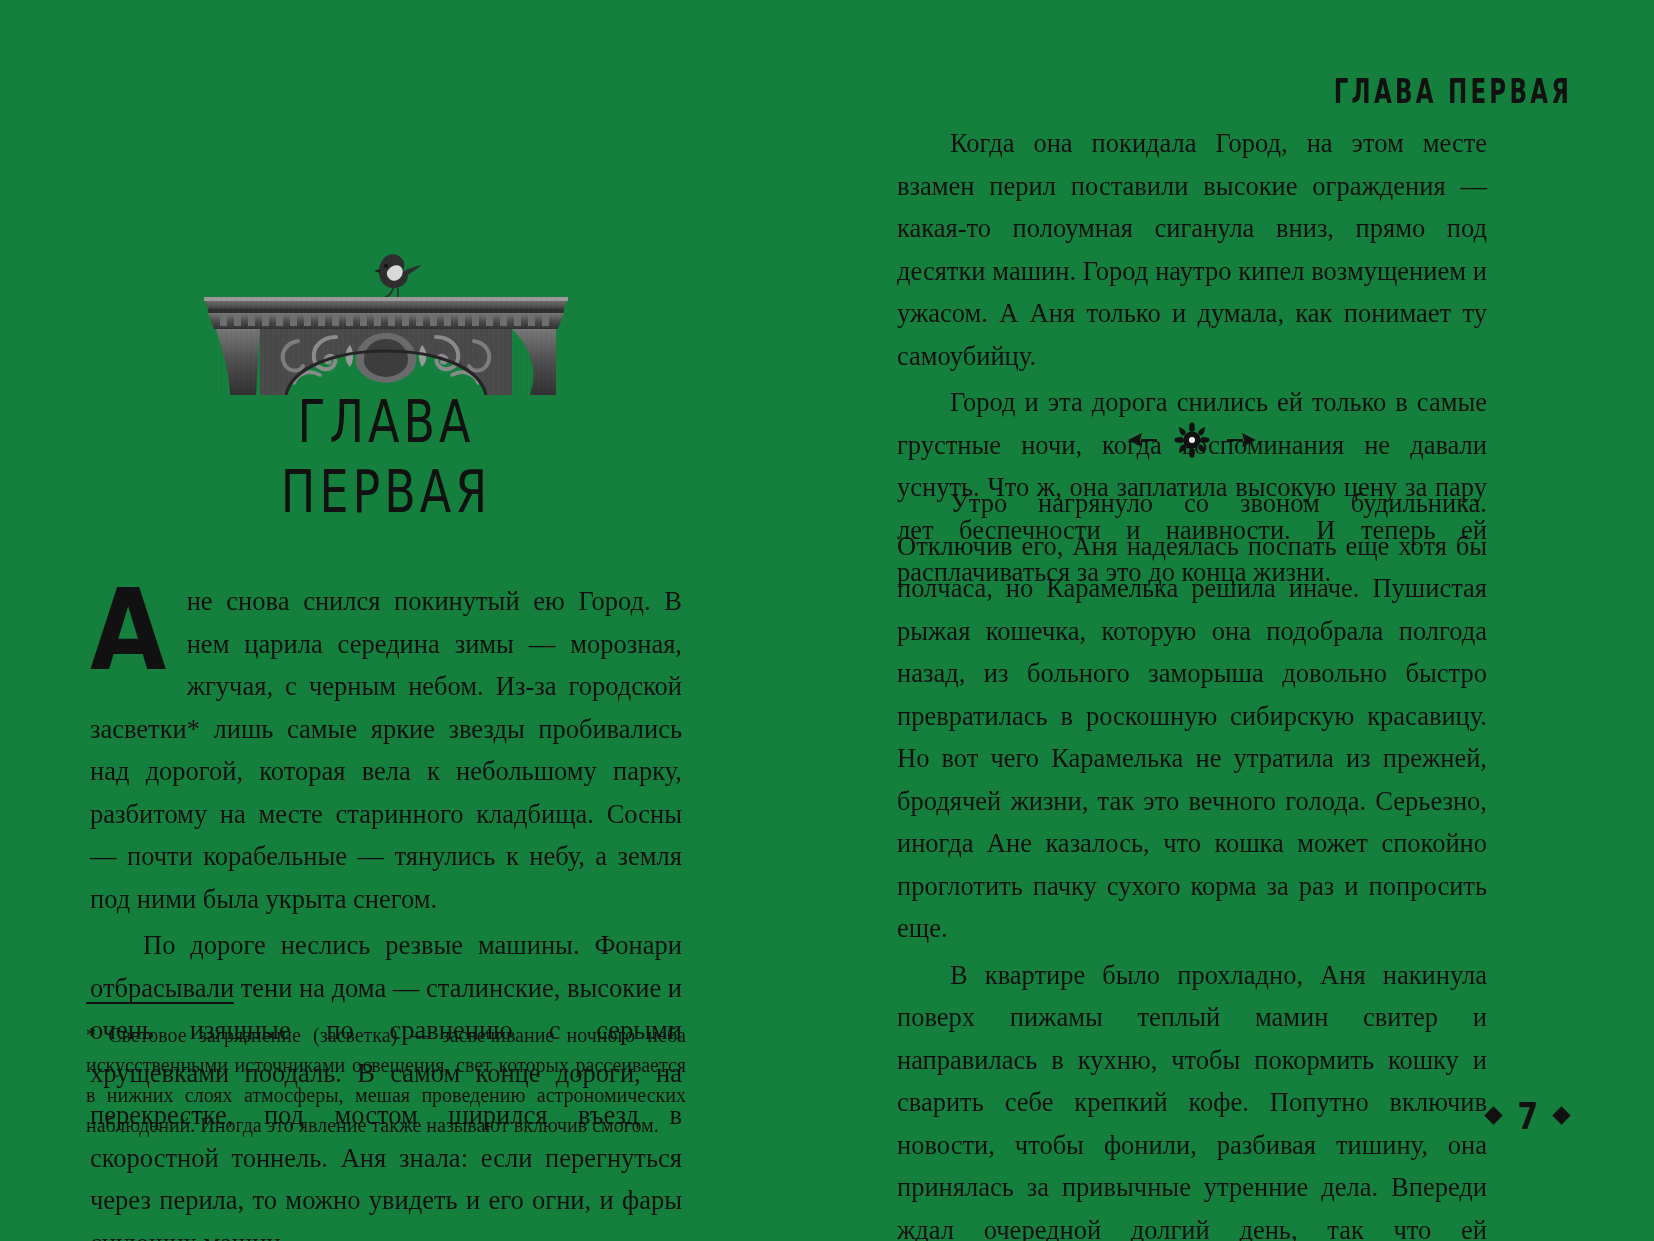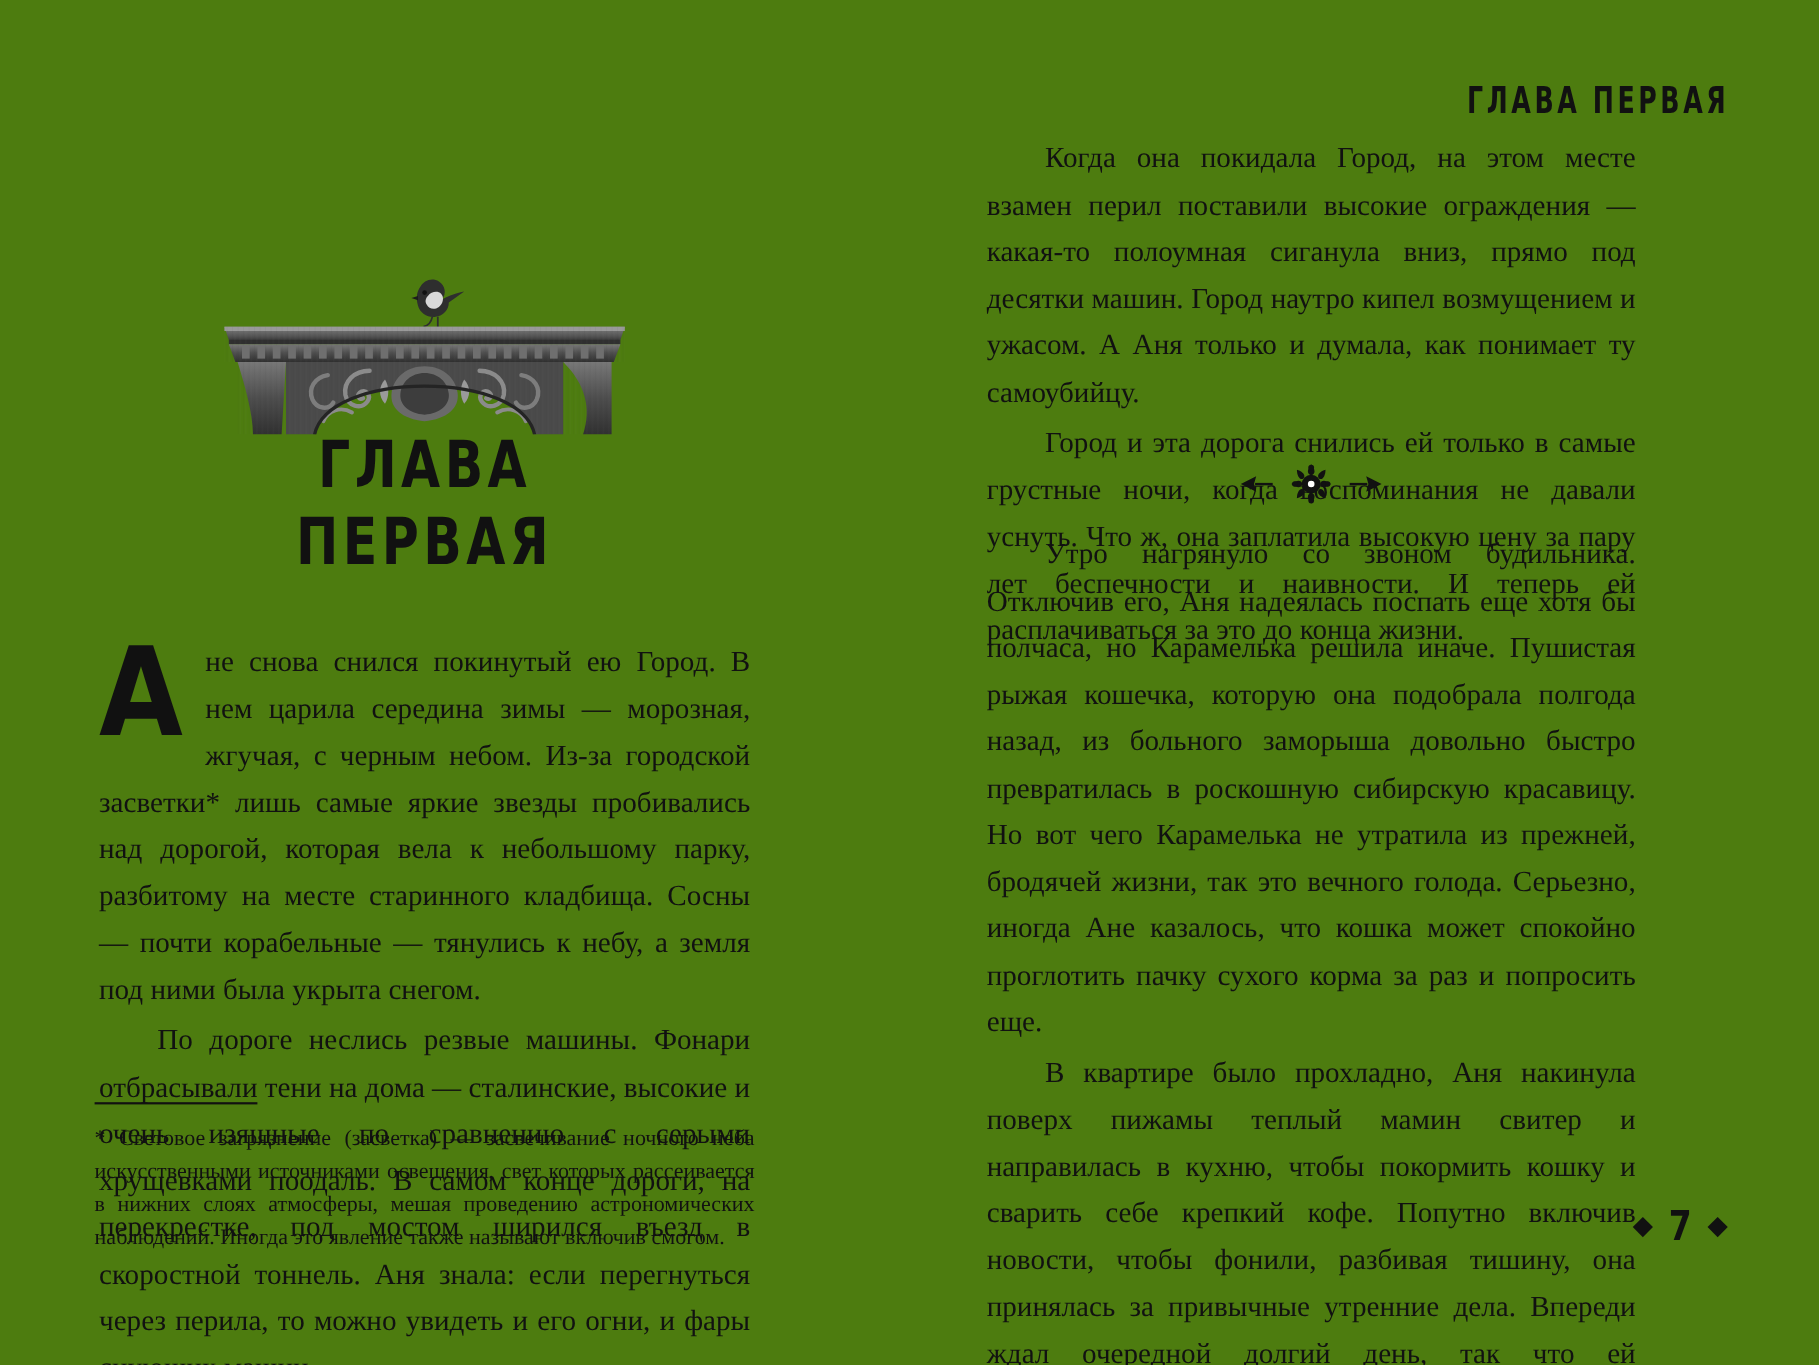--- a/index.html
+++ b/index.html
@@ -4,21 +4,21 @@
 <style>
   html, body {
     margin: 0;
     padding: 0;
     background: #ffffff;
   }
   #page {
     position: relative;
     width: 1654px;
     height: 1241px;
-    background: #4d7c0f;
+    background: #15803d;
     overflow: hidden;
     font-family: "Liberation Serif", "DejaVu Serif", serif;
     color: #111111;
   }
 
   
   .running-head {
     position: absolute;
     top: 72px;
     right: 82px;
@@ -52,21 +52,21 @@
   }
   .opener svg { display: block; }
 
   .chapter-title {
     position: absolute;
     left: 100px;
     top: 386px;
     width: 400px;
     text-align: center;
     font-family: "DejaVu Sans", sans-serif;
-    font-weight: 700;
+    font-weight: 400;
     font-size: 46px;
     line-height: 56px;
     letter-spacing: 4px;
     color: #111;
   }
   .chapter-title .ln {
     display: block;
     transform: scaleY(1.28);
     transform-origin: center top;
   }

